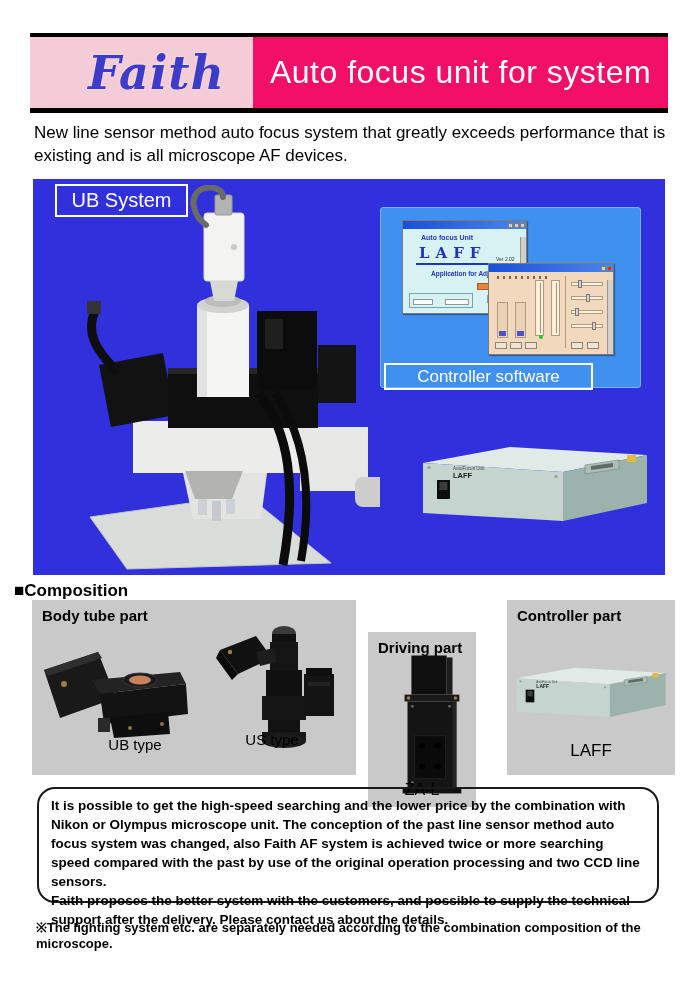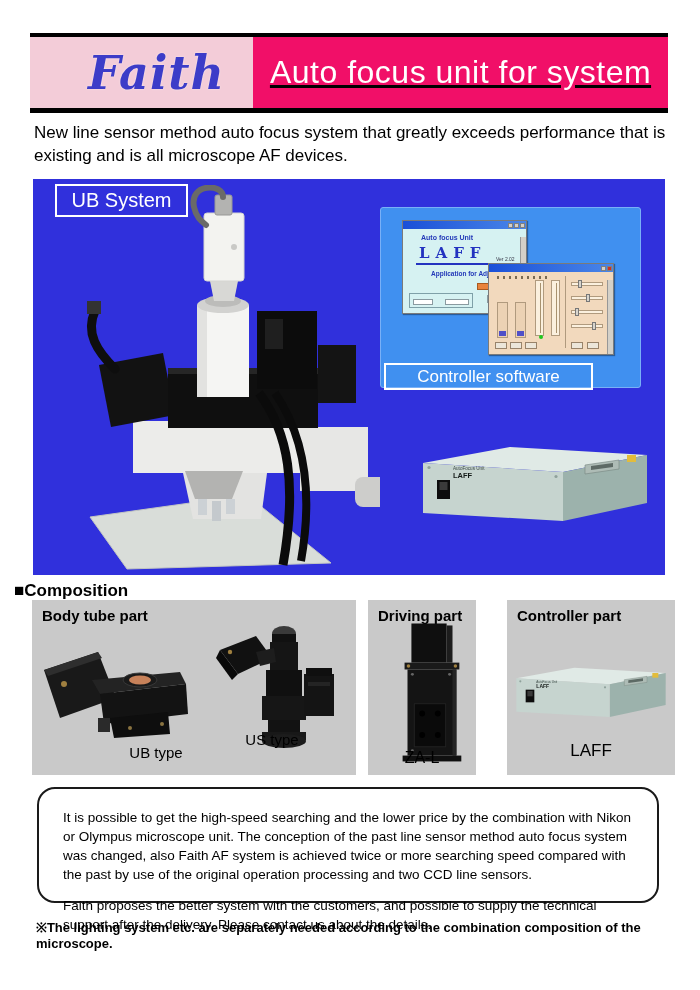--- a/index.html
+++ b/index.html
@@ -6,21 +6,21 @@
   #page{position:relative;width:700px;height:990px;background:#fff;overflow:hidden;
         font-family:"Liberation Sans",sans-serif;color:#000;}
   .abs{position:absolute;}
 
   
   #header{left:30px;top:33px;width:638px;height:71px;border-top:4px solid #000;
           border-bottom:5px solid #000;display:flex;}
   #logo-cell{width:193px;background:#f3ccd8;display:flex;align-items:center;justify-content:center;padding-left:30px;}
   #logo{font-family:"DejaVu Serif",serif;font-style:italic;font-weight:bold;font-size:46px;
         color:#3c3cc8;text-shadow:0 0 2px #ffffffaa;letter-spacing:1px;}
-  #title-cell{flex:1;background:#f10f68;display:flex;align-items:center;justify-content:center;text-decoration:underline;}
+  #title-cell{flex:1;background:#f10f68;display:flex;align-items:center;justify-content:center;}
   #title{color:#fff;font-size:32px;letter-spacing:0.5px;}
 
   
   #intro{left:34px;top:121px;width:645px;font-size:17px;line-height:23px;}
 
   
   #hero{left:33px;top:179px;width:632px;height:396px;background:#3030dc;}
   #ub-label{left:22px;top:5px;width:129px;height:29px;border:2px solid #fff;color:#fff;
             font-size:20px;display:flex;align-items:center;justify-content:center;}
   #micro-svg{left:2px;top:6px;}
@@ -57,33 +57,33 @@
   .ticks{position:absolute;height:3px;background:repeating-linear-gradient(90deg,#7a6a52 0 2px,transparent 2px 6px);}
   .green-dot{position:absolute;width:4px;height:4px;background:#1ec81e;border-radius:50%;}
   #sw-caption{left:3px;top:155px;width:205px;height:23px;border:2px solid #fff;color:#fff;
               font-size:17px;display:flex;align-items:center;justify-content:center;}
   #ctrl-hero{left:382px;top:254px;}
 
   
   #comp-heading{left:14px;top:581px;font-size:17px;font-weight:bold;}
   .panel{background:#c9c9c9;}
   #panel-1{left:32px;top:600px;width:324px;height:175px;}
-  #panel-2{left:368px;top:600px;width:108px;height:175px;}
+  #panel-2{left:368px;top:632px;width:108px;height:175px;}
   #panel-3{left:507px;top:600px;width:168px;height:175px;}
   .panel-title{position:absolute;left:10px;top:7px;font-size:15px;font-weight:bold;}
   .dev-label{position:absolute;font-size:15px;text-align:center;}
-  #lbl-ub{left:69px;top:136px;width:110px;margin-top:8px;}
+  #lbl-ub{left:48px;top:136px;width:110px;}
   #lbl-us{left:185px;top:131px;width:110px;}
   #lbl-zal{left:14px;top:149px;width:80px;font-size:16px;}
   #lbl-laff{left:0;top:141px;width:100%;font-size:17px;}
 
   
   #desc{left:37px;top:787px;width:622px;height:116px;border:2px solid #1a1a1a;border-radius:18px;
         box-sizing:border-box;padding:7px 12px;font-size:13.5px;line-height:19px;}
-  #desc p{margin:12px;}
+  #desc p{margin:0;font-weight:bold;}
   #footnote{left:36px;top:918px;width:656px;font-size:13px;font-weight:bold;}
 </style>
 </head>
 <body>
 
 <div id="page">
 
   <div class="abs" id="header">
     <div id="logo-cell">
       <span id="logo">Faith</span>

